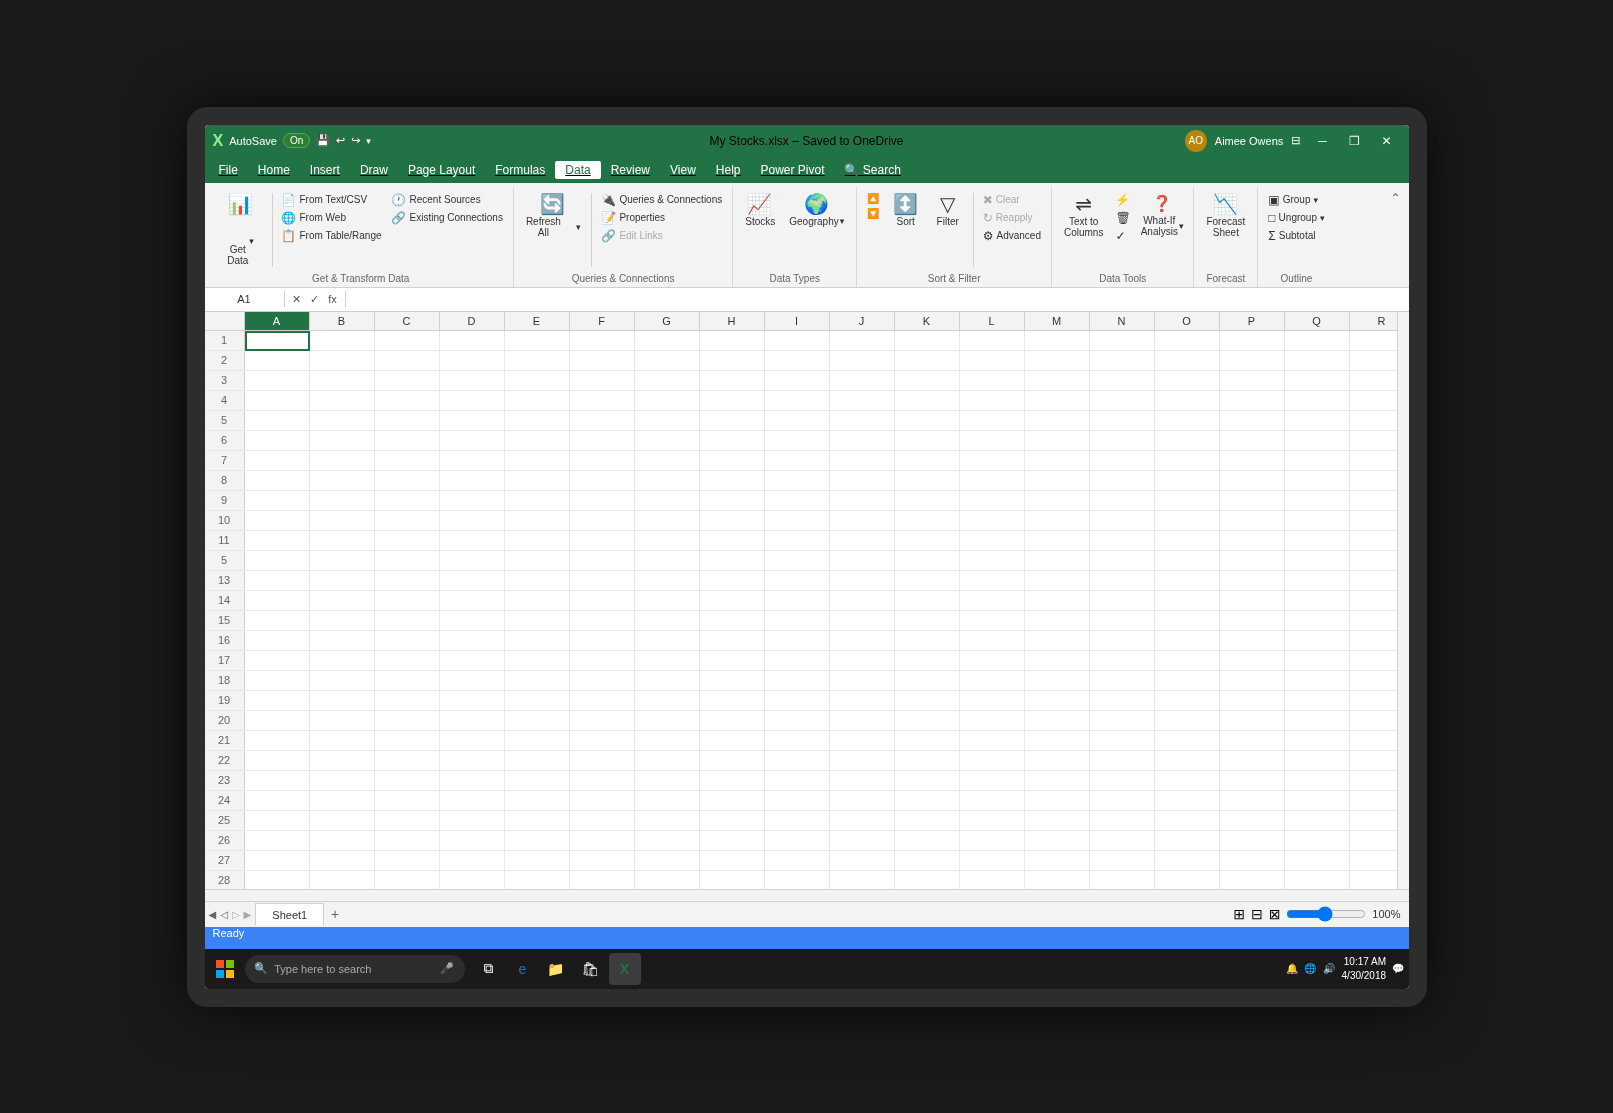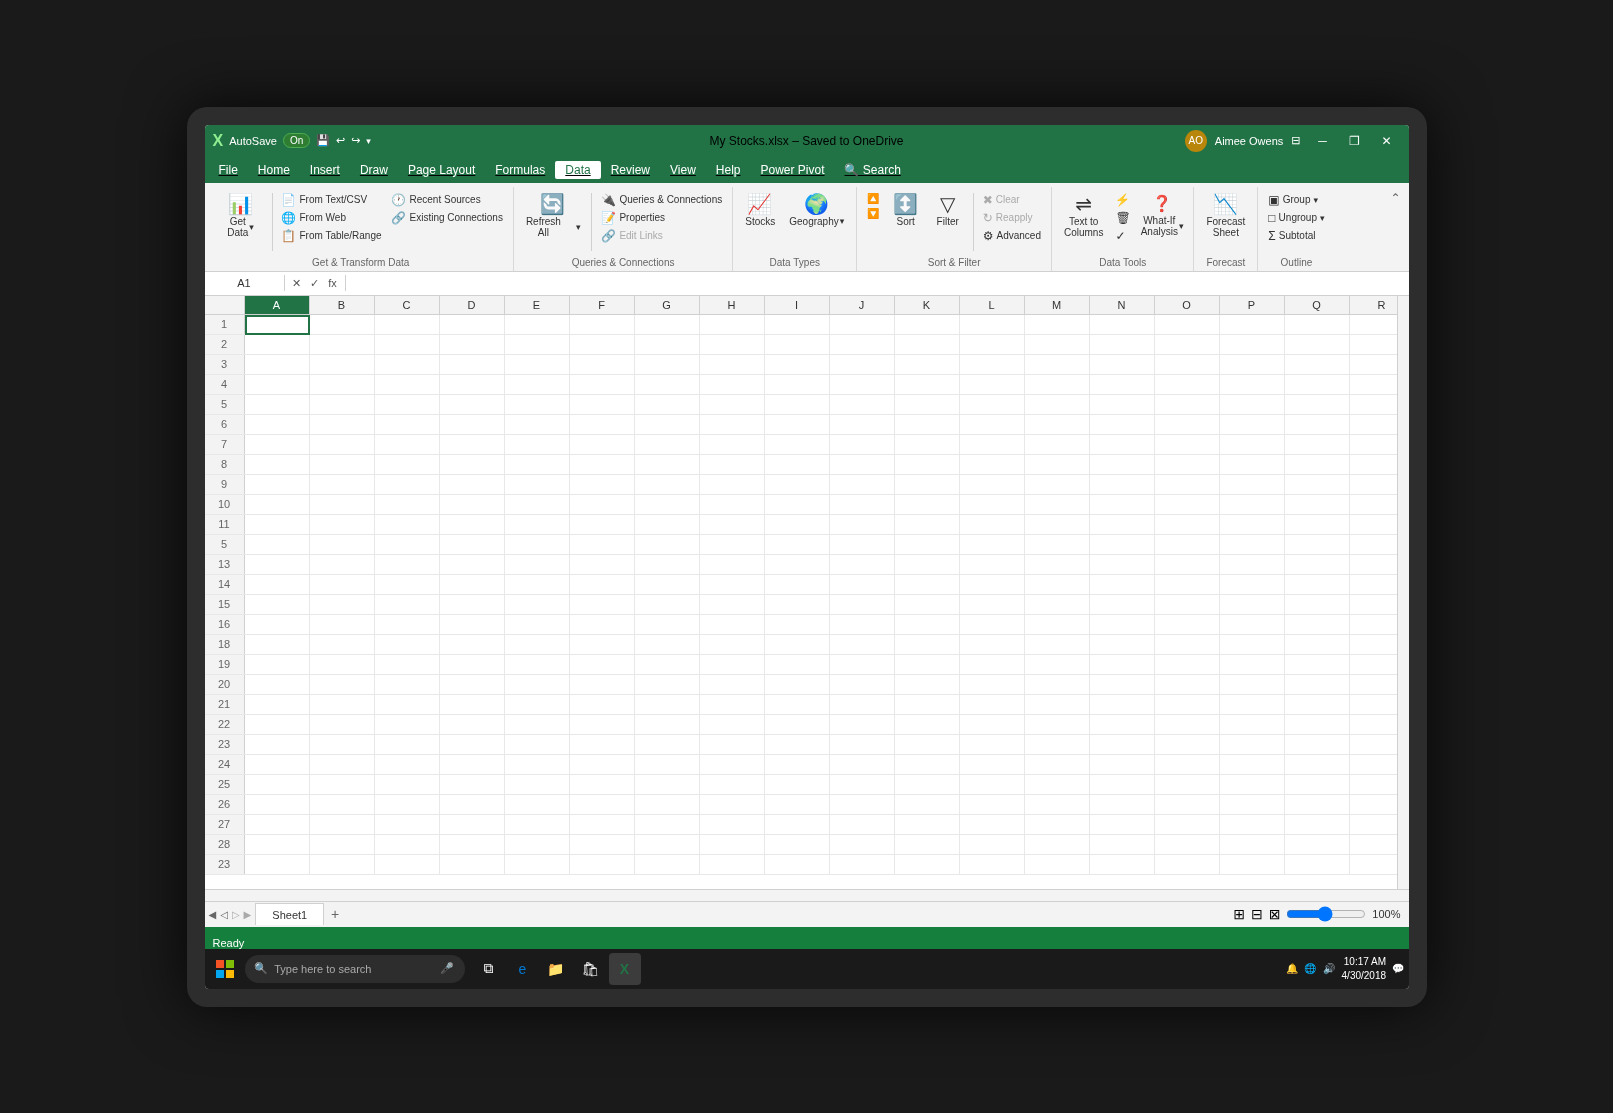--- a/index.html
+++ b/index.html
@@ -288,23 +288,23 @@
       align-items: center;
     }
     .sheet-tab-add {
       width: 22px; height: 22px;
       display: flex; align-items: center; justify-content: center;
       cursor: pointer; font-size: 14px; color: #666;
     }
     
     .status-bar {
       height: 22px;
-      background: #15803d;
-      display: flex;
-      align-items: flex-end;
+      background: #3b82f6;
+      display: flex;
+      align-items: flex-start;
       justify-content: space-between;
       padding: 0 8px;
       flex-shrink: 0;
     }
     .status-left { color: #fff; font-size: 11px; }
     
     .taskbar {
       height: 40px;
       background: #1a1a1a;
       display: flex;
@@ -416,21 +416,21 @@
 
     <div class="ribbon">
       <div class="ribbon-content">
 
         <div class="ribbon-group">
           <div class="ribbon-group-content">
 
             <div class="ribbon-btn" style="min-width:52px;">
               <div class="ribbon-icon">📊</div>
               <div style="display:flex;align-items:center;gap:1px;">
-                <span style="font-size:10px;">Get<br>Data</span>
+                <span style="font-size:10px;margin-top:28px;">Get<br>Data</span>
                 <span style="font-size:9px;">▾</span>
               </div>
             </div>
             <div class="separator"></div>
 
             <div class="ribbon-col">
               <div class="ribbon-btn-small">
                 <span style="font-size:12px;">📄</span>
                 <span>From Text/CSV</span>
               </div>
@@ -955,20 +955,41 @@
                 <div class="cell"></div>
                 <div class="cell"></div>
                 <div class="cell"></div>
                 <div class="cell"></div>
                 <div class="cell"></div>
                 <div class="cell"></div>
                 <div class="cell"></div>
               </div>
               <div class="grid-row">
                 <div class="row-num">16</div>
+                <div class="cell"></div>
+                <div class="cell"></div>
+                <div class="cell"></div>
+                <div class="cell"></div>
+                <div class="cell"></div>
+                <div class="cell"></div>
+                <div class="cell"></div>
+                <div class="cell"></div>
+                <div class="cell"></div>
+                <div class="cell"></div>
+                <div class="cell"></div>
+                <div class="cell"></div>
+                <div class="cell"></div>
+                <div class="cell"></div>
+                <div class="cell"></div>
+                <div class="cell"></div>
+                <div class="cell"></div>
+                <div class="cell"></div>
+              </div>
+              <div class="grid-row">
+                <div class="row-num">17</div>
                 <div class="cell"></div>
                 <div class="cell"></div>
                 <div class="cell"></div>
                 <div class="cell"></div>
                 <div class="cell"></div>
                 <div class="cell"></div>
                 <div class="cell"></div>
                 <div class="cell"></div>
                 <div class="cell"></div>
                 <div class="cell"></div>

